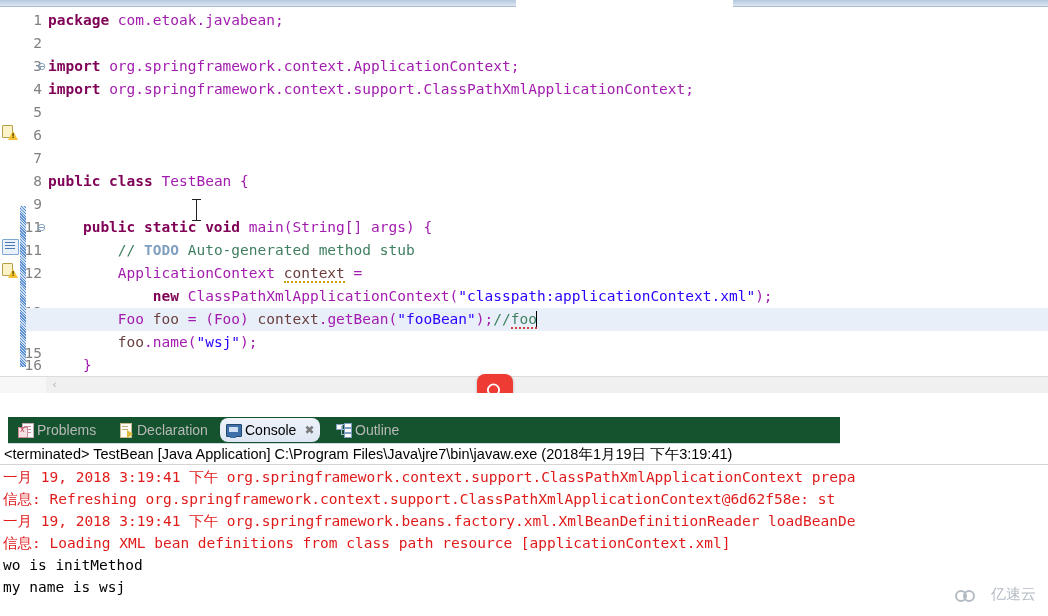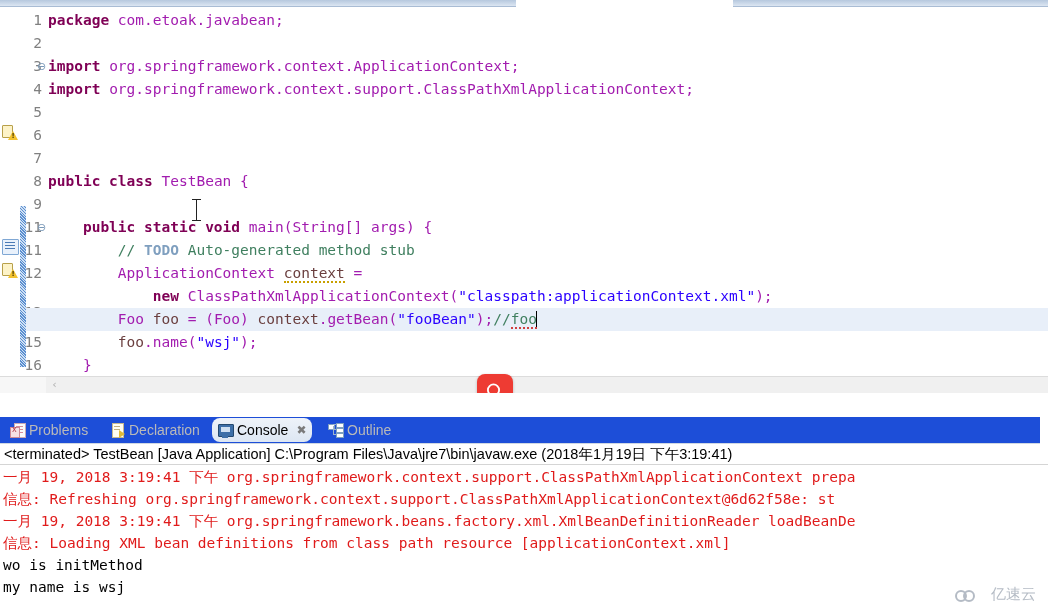--- a/index.html
+++ b/index.html
@@ -251,23 +251,23 @@
   
   .bottom {
     position: absolute;
     left: 0; top: 417px;
     width: 1048px; height: 199px;
     background: #ffffff;
   }
 
   .view-tabs {
     position: absolute;
-    left: 0; top: 0;
-    width: 1040px; height: 26px;
-    background: #1d4ed8;
+    left: 8px; top: 0;
+    width: 832px; height: 26px;
+    background: #14532d;
     border-bottom: 1px solid #cfd8e3;
   }
   .vtab {
     position: absolute;
     top: 1px;
     height: 24px;
     display: flex;
     align-items: center;
     gap: 4px;
     padding: 0 6px;
@@ -476,21 +476,21 @@
       <div class="lnum" style="top:94px;">5</div>
       <div class="lnum" style="top:117px;">6</div>
       <div class="lnum" style="top:140px;">7</div>
       <div class="lnum" style="top:163px;">8</div>
       <div class="lnum" style="top:186px;">9</div>
       <div class="lnum" style="top:209px;">11</div>
       <div class="lnum" style="top:232px;">11</div>
       <div class="lnum" style="top:255px;">12</div>
       <div class="lnum" style="top:294px;text-align:right;">13</div>
       <div class="lnum" style="top:301px;">14</div>
-      <div class="lnum" style="top:324px;">15</div>
+      <div class="lnum" style="top:335px;">15</div>
       <div class="lnum" style="top:347px;">16</div>
       <div class="lnum" style="top:370px;">17</div>
 
       <div class="fold" style="top:48px;">⊖</div>
       <div class="fold" style="top:209px;">⊖</div>
     </div>
 
     <div class="hl-row" style="top:301px;"></div>
 
     <div class="code-area">

